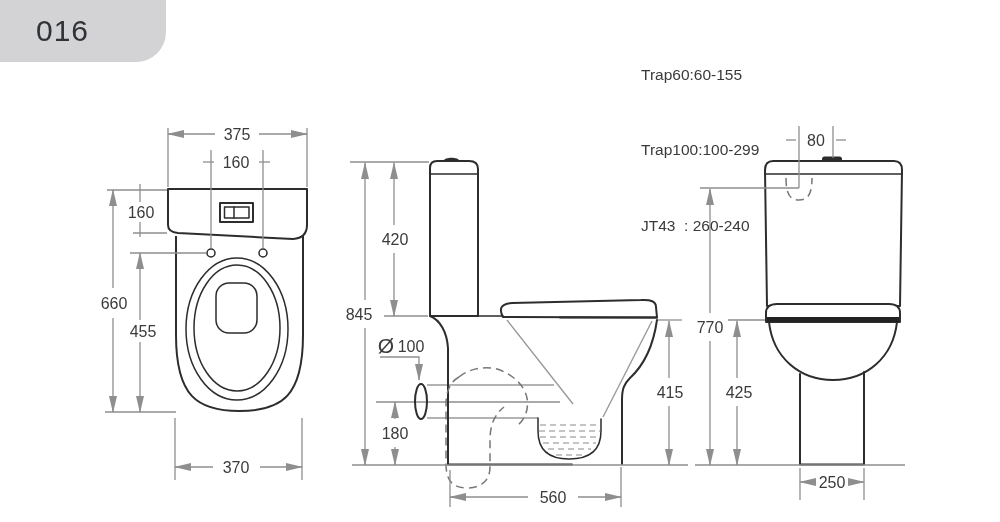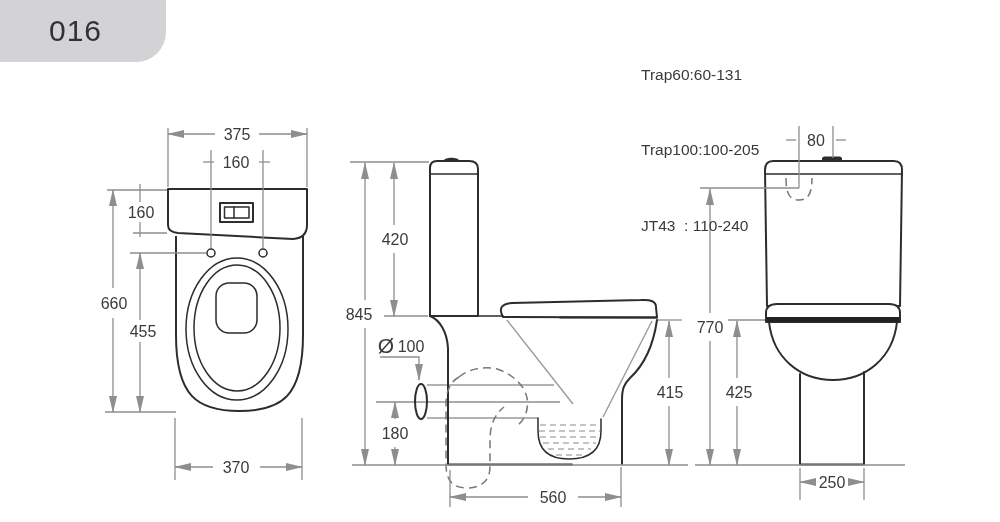--- a/index.html
+++ b/index.html
@@ -1,21 +1,21 @@
 <!DOCTYPE html>
 <html><head>
 <meta charset="utf-8">
 <style>
   html,body{margin:0;padding:0;background:#fff;}
   #stage{position:relative;width:1000px;height:522px;background:#fff;overflow:hidden;
          font-family:"Liberation Sans",sans-serif;}
   #drawing{position:absolute;left:0;top:0;}
   .model-badge{position:absolute;left:0;top:0;width:166px;height:62px;background:#d3d3d5;
          border-radius:0 0 30px 0;color:#2f3337;font-size:30px;line-height:62px;
-         padding-left:49px;box-sizing:border-box;letter-spacing:1px;}
+         padding-left:36px;box-sizing:border-box;letter-spacing:1px;}
   .specs{position:absolute;left:641px;top:11px;color:#3a3a3a;font-size:15.5px;
          line-height:25.3px;white-space:pre;}
   
   .ink{stroke:#2d2d2d;stroke-width:2;fill:none;stroke-linecap:round;stroke-linejoin:round;}
   .inkf{stroke:#2d2d2d;stroke-width:2;fill:#fff;stroke-linejoin:round;}
   .thin{stroke-width:1.5;}
   .dim{stroke:#8e8e8e;stroke-width:1.3;fill:none;}
   .dashed{stroke:#777;stroke-width:1.5;fill:none;stroke-dasharray:8 5;}
   .hatch{stroke:#8a8a8a;stroke-width:1.2;fill:none;stroke-dasharray:6 4;}
   .funnel{stroke:#9a9a9a;stroke-width:1.4;fill:none;}
@@ -212,18 +212,18 @@
         <text class="dl" x="832" y="482">250</text>
       </g>
     </g>
   </svg>
 
   <div class="model-badge">
     <span>016</span>
   </div>
 
   <div class="specs">
-    <div>Trap60:60-131</div>
-    <div>Trap100:100-205</div>
-    <div>JT43  : 110-240</div>
+    <div>Trap60:60-155</div>
+    <div>Trap100:100-299</div>
+    <div>JT43  : 260-240</div>
   </div>
 
 </div>
 
 </body></html>

